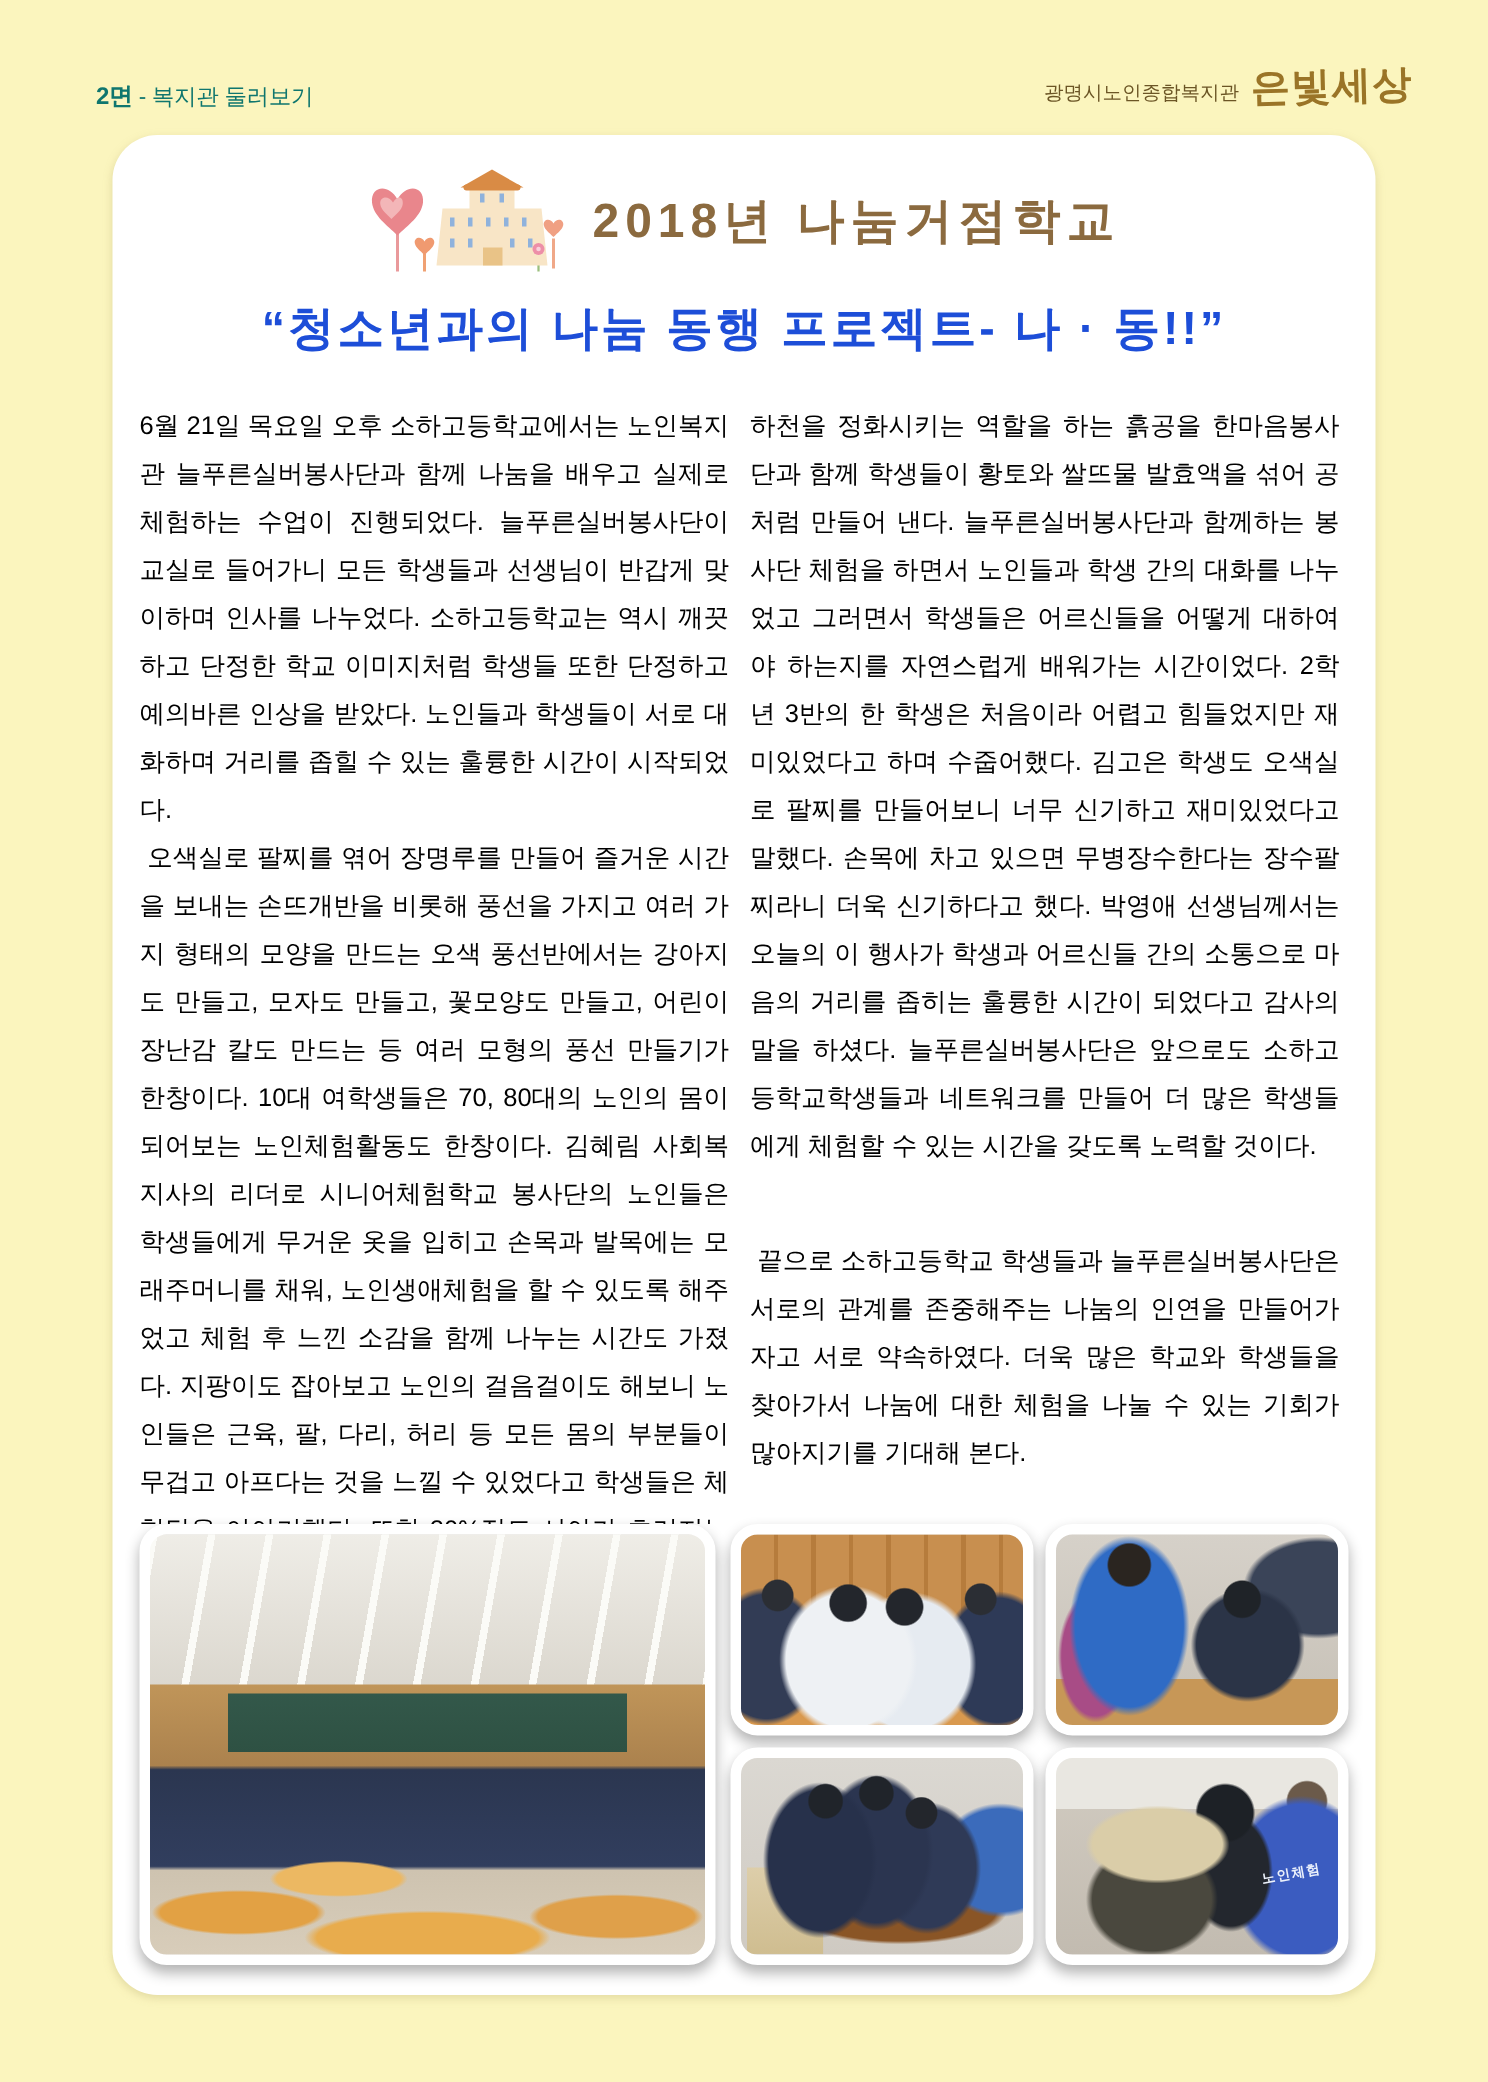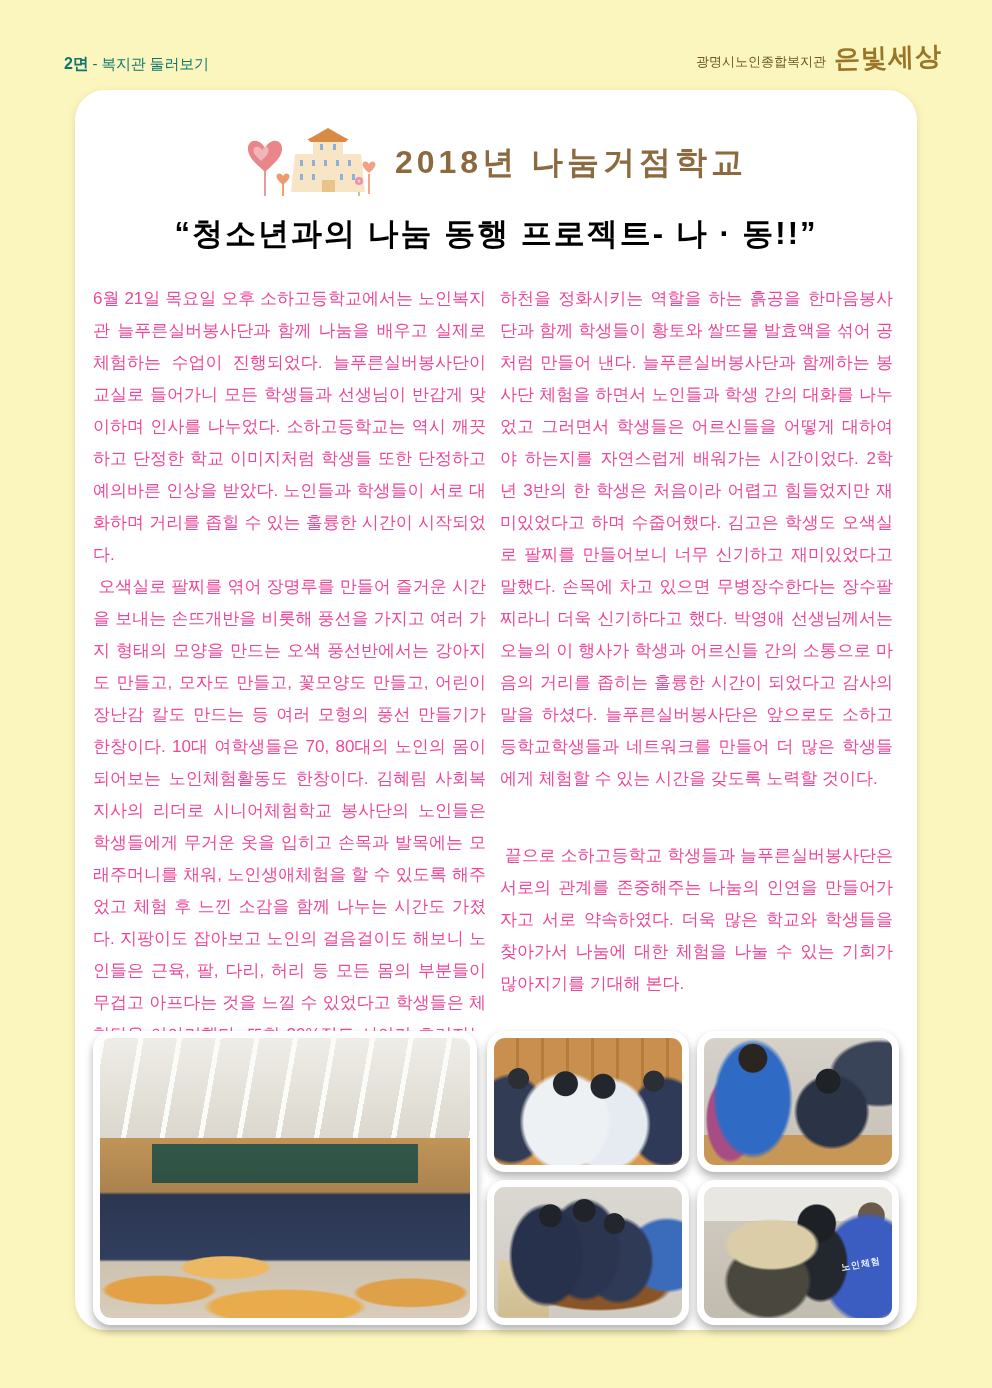--- a/index.html
+++ b/index.html
@@ -20,37 +20,37 @@
   .header-left .pageno { font-weight:bold; font-size:16px; }
   .header-right { display:flex; align-items:flex-end; gap:8px; }
   .org-name { font-size:13px; color:#6B5525; padding-bottom:4px; }
   .logo { font-size:26px; font-weight:bold; color:#9A7427; letter-spacing:1px;
           transform:rotate(-1.5deg); font-family:"Liberation Serif","DejaVu Serif",serif; }
   
   .card {
     position:absolute; left:75px; top:90px; width:842px; height:1240px;
     background:#FFFFFF; border-radius:30px;
     box-shadow:0 2px 6px rgba(180,170,110,0.35);
-    padding:15px 18px;
+    padding:0 18px;
   }
   
   .title-block { height:178px; padding-top:18px; text-align:center; }
   .title-row { display:flex; align-items:center; justify-content:center; gap:14px; height:80px; }
   .title-text {
     font-size:32px; font-weight:bold; color:#8B6A3F; letter-spacing:4px;
     font-family:"Liberation Sans","DejaVu Sans",sans-serif;
   }
   .subtitle-text {
-    margin-top:10px; font-size:31px; font-weight:bold; color:#000000; letter-spacing:2px;
+    margin-top:10px; font-size:31px; font-weight:bold; color:#1d4ed8; letter-spacing:2px;
   }
   
   .article { display:flex; gap:14px; height:748px; overflow:hidden; }
   .col { width:393px; overflow:hidden; }
   .para {
-    font-size:17px; line-height:32px; color:#ec4899;
+    font-size:17px; line-height:32px; color:#000000;
     text-align:justify; white-space:pre-wrap; word-break:break-all;
   }
   .para-gap { margin-top:45px; }
   .byline { margin-top:32px; text-align:right; font-size:17px; font-weight:bold; color:#3F3B38; padding-right:2px; }
   
   .photo-strip { display:flex; gap:10px; height:300px; }
   .photo {
     border:7px solid #FFFFFF; border-radius:18px;
     box-shadow:0 5px 9px rgba(0,0,0,0.30);
     background-repeat:no-repeat; background-color:#CFCAC2;

